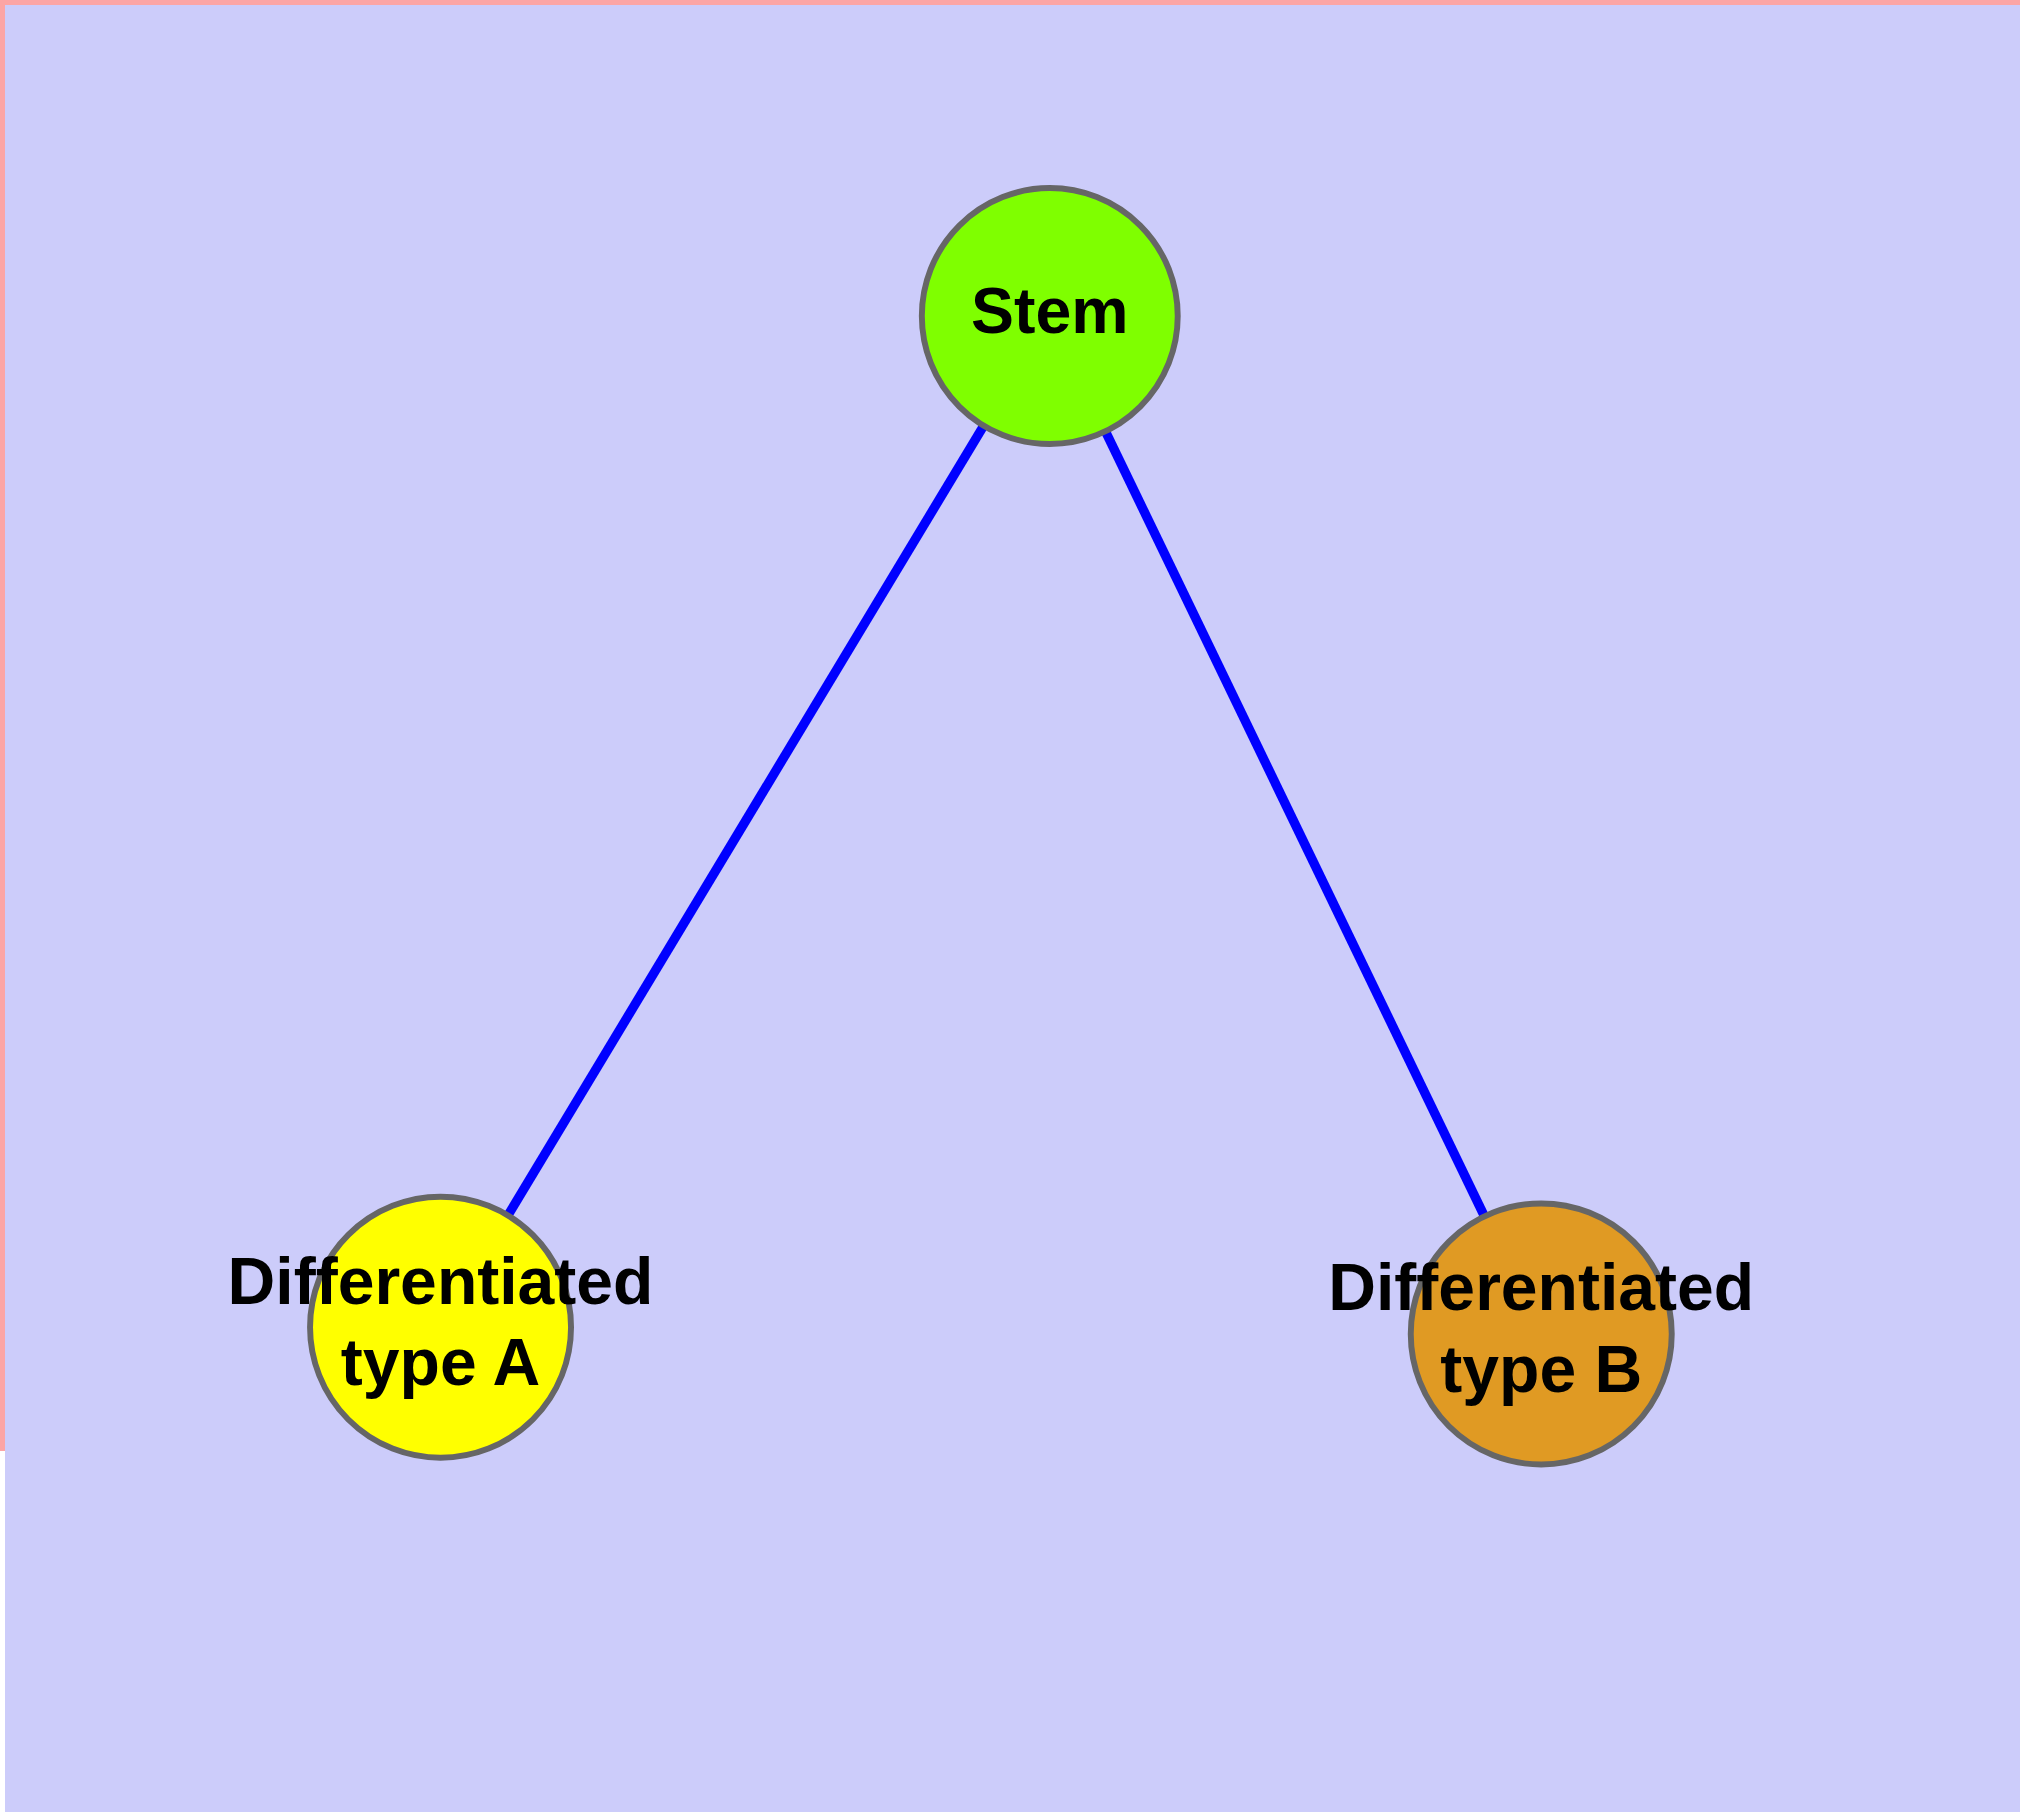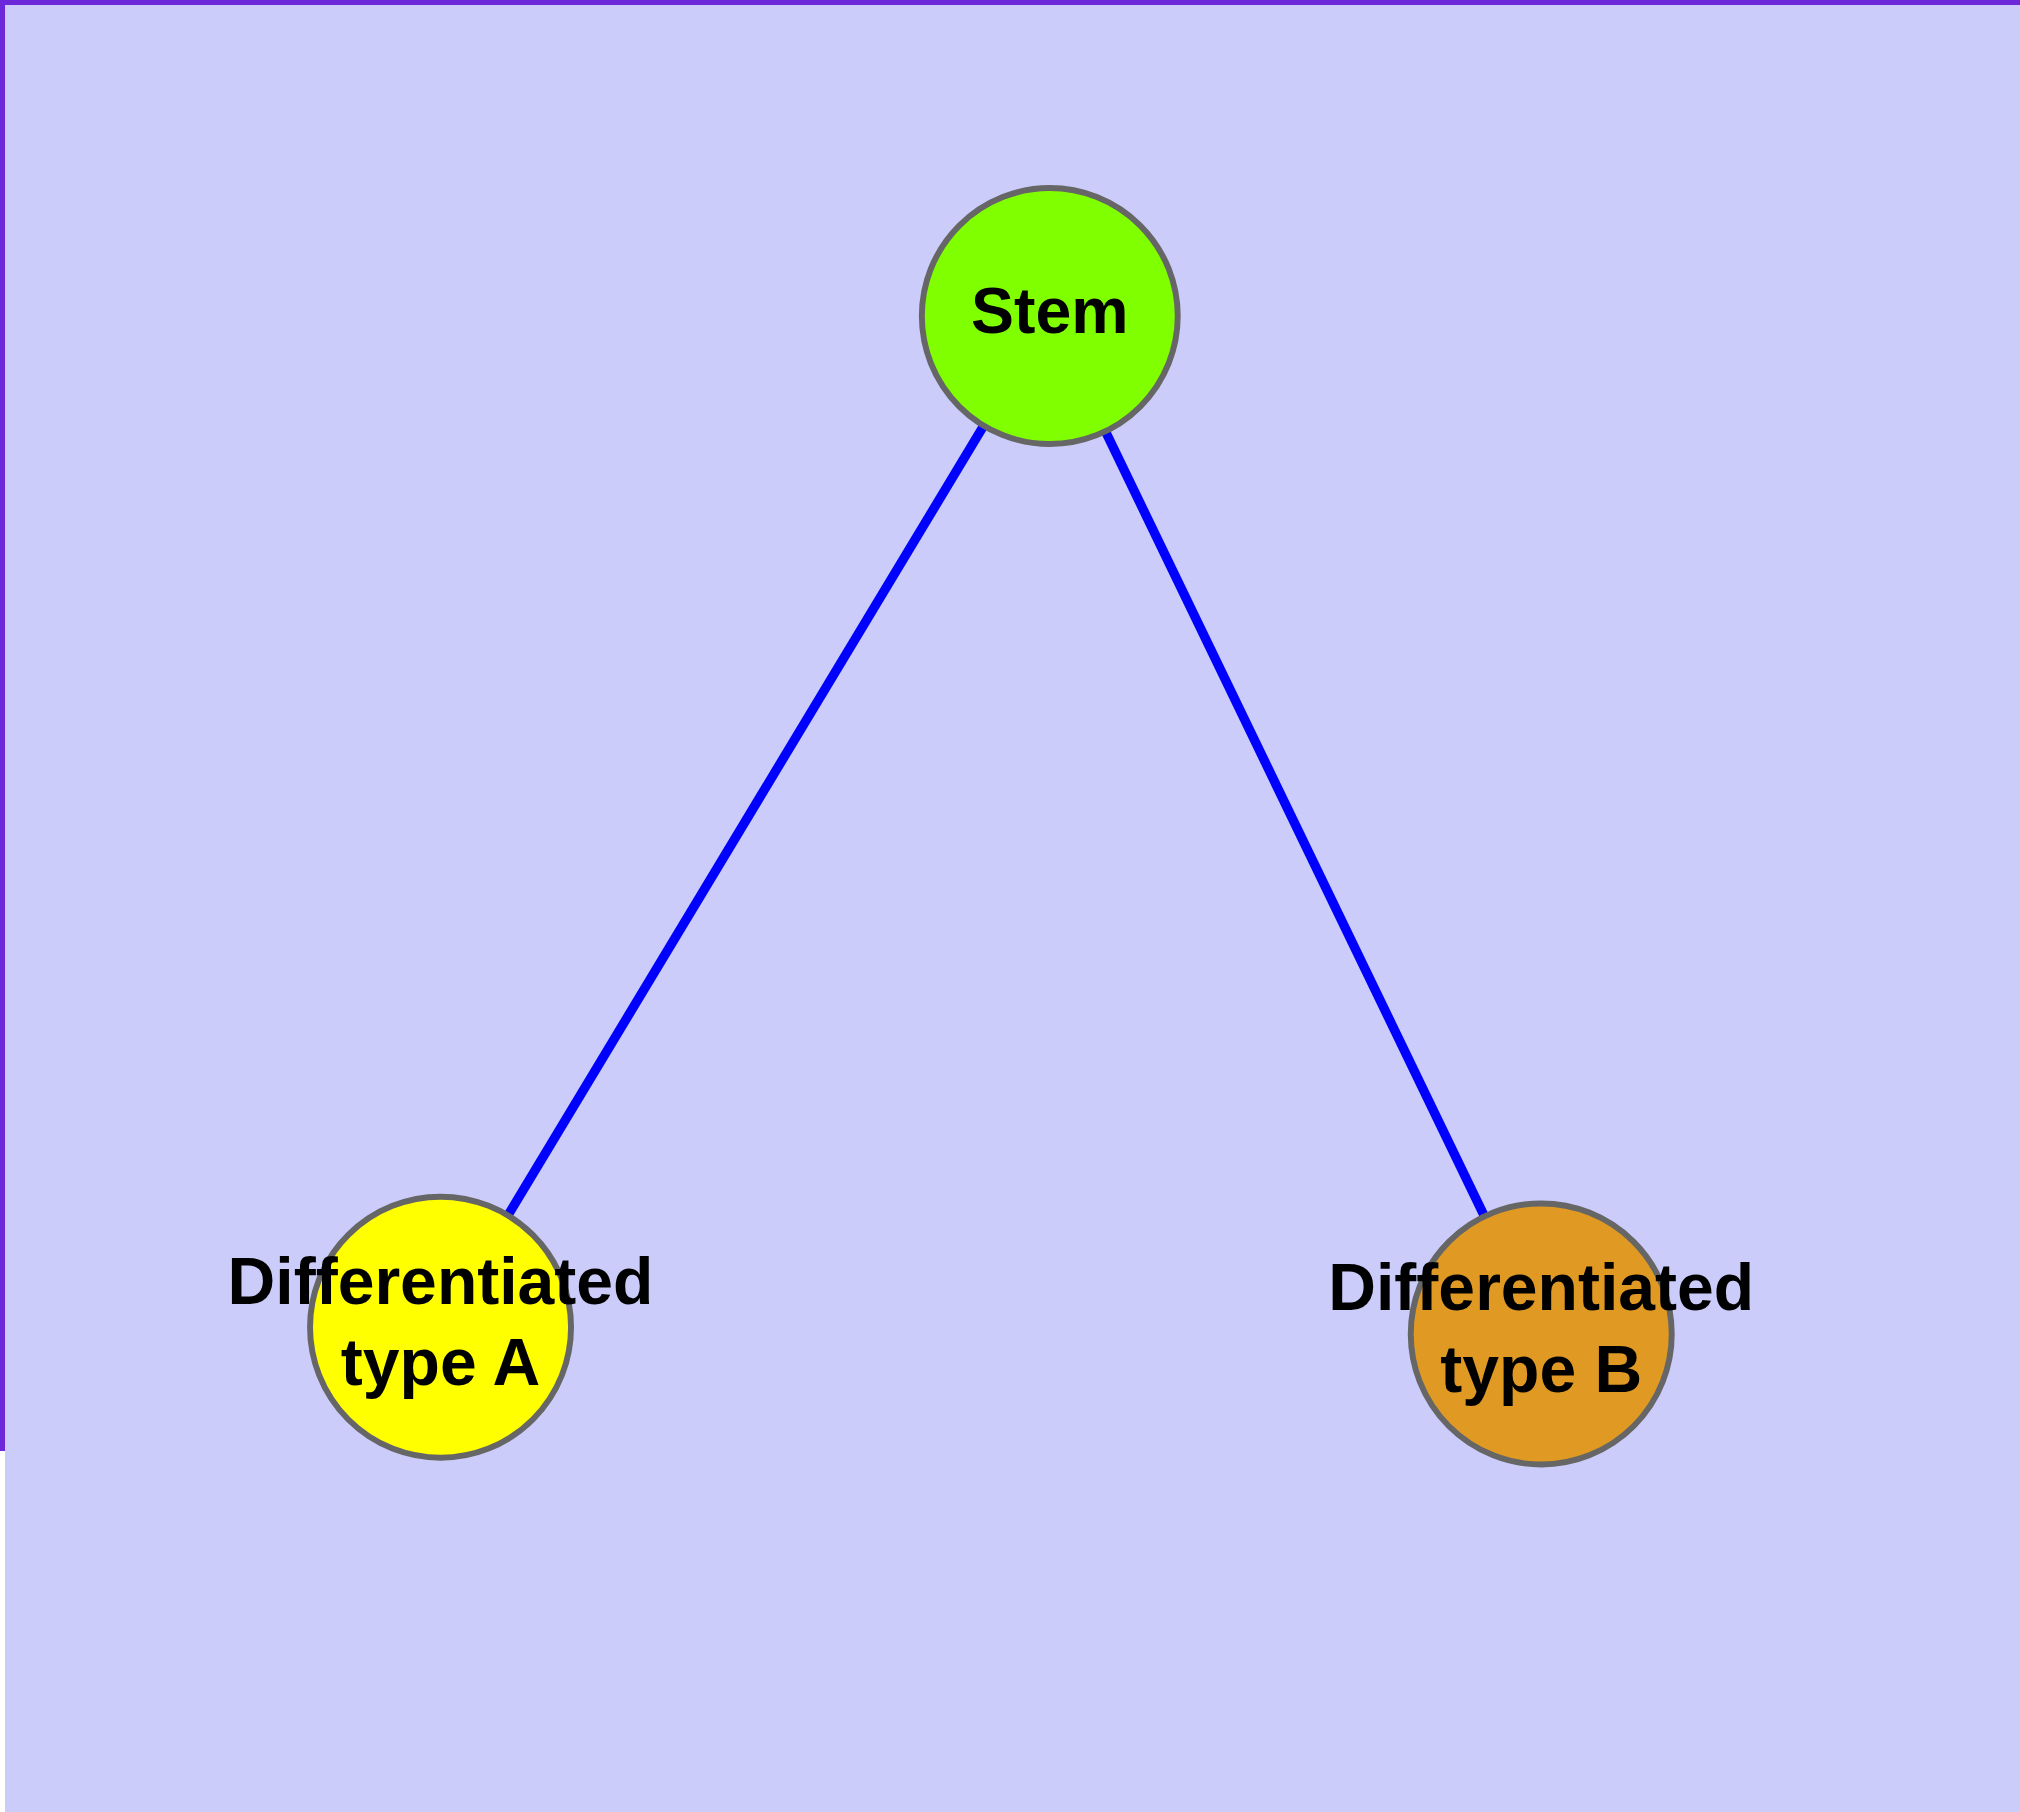--- a/index.html
+++ b/index.html
@@ -11,21 +11,21 @@
   body {
     width: 2021px;
     height: 1812px;
     overflow: hidden;
     font-family: "Liberation Sans", sans-serif;
   }
   #graph-canvas {
     position: relative;
     width: 2021px;
     height: 1451px;
-    background: #6d28d9;
+    background: #fca5a5;
   }
   #graph-plot {
     position: absolute;
     left: 5.1px;
     top: 5.1px;
     width: 2015px;
     height: 1807px;
     background: #ccccfa;
     overflow: hidden;
   }

